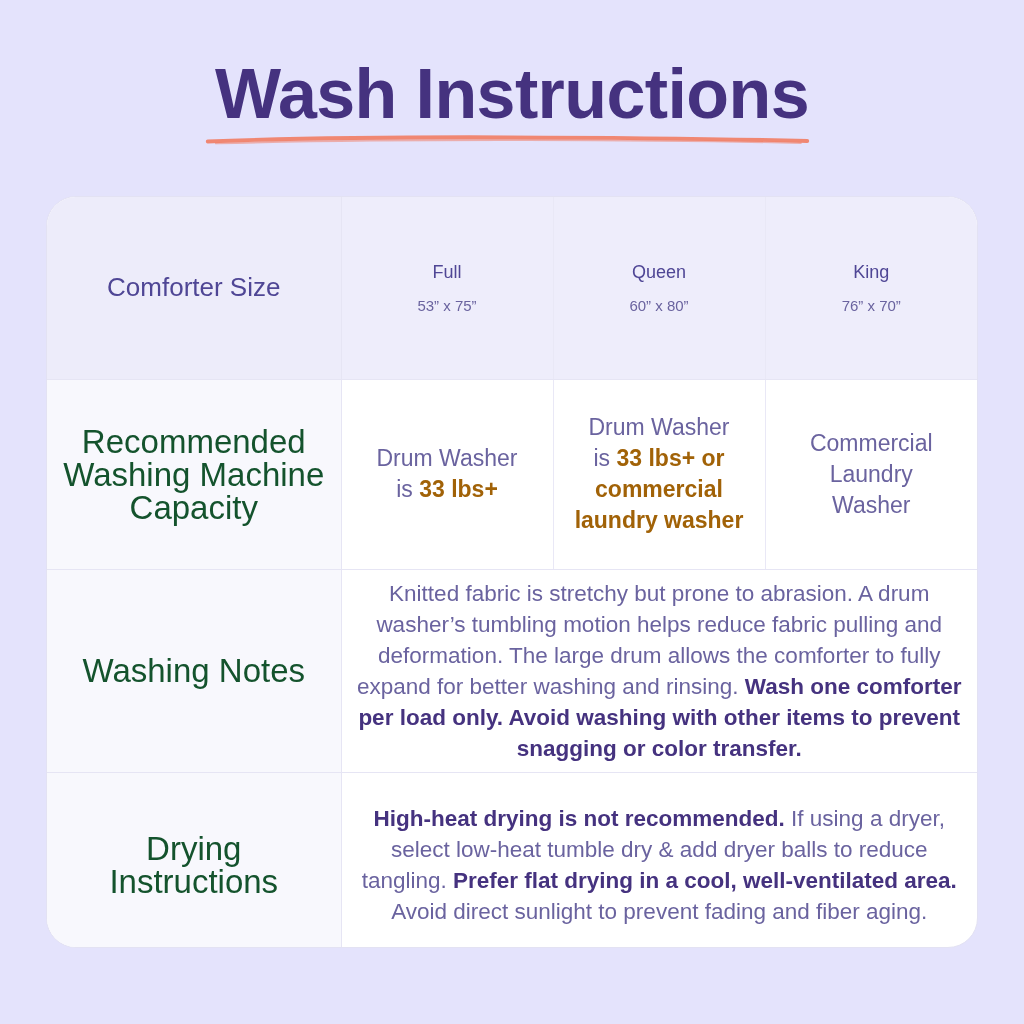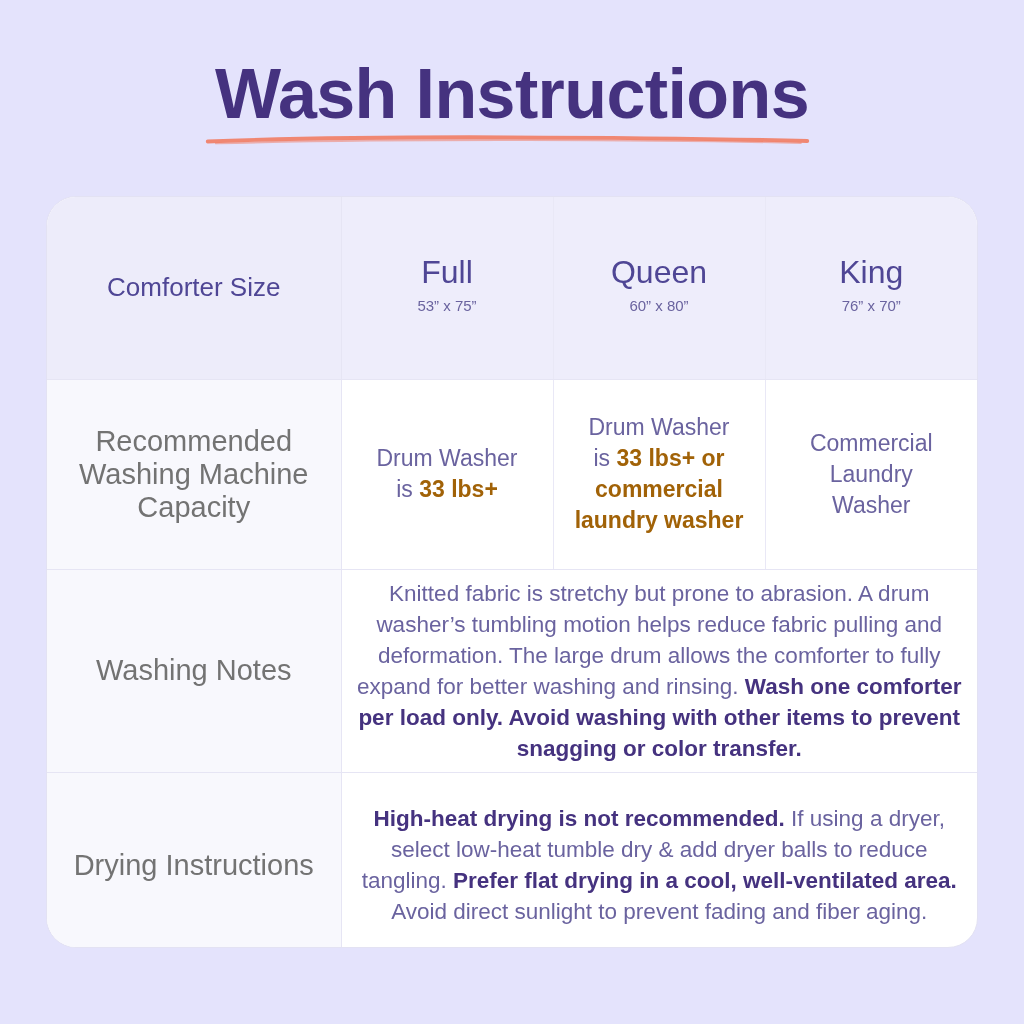--- a/index.html
+++ b/index.html
@@ -81,38 +81,38 @@
     background: #eeedfb;
     height: 182px;
   }
   .row-head td.label-cell {
     background: #edecfa;
   }
 
   
   .label-cell {
     background: #f8f8fd;
-    font-size: 29px;
+    font-size: 33px;
     line-height: 33px;
     font-weight: 400;
-    color: #737373;
+    color: #14532d;
     border-right: 1px solid #e6e5f4;
   }
   .row-head .label-cell {
     font-size: 26px;
     color: #4f4695;
   }
 
   
   .divider-bottom td { border-bottom: 1px solid #e6e5f4; }
   .col-sep { border-right: 1px solid #e9e8f6; }
 
   
   .size-name {
-    font-size: 32px;
+    font-size: 18px;
     line-height: 34px;
     color: #4f4695;
     font-weight: 400;
   }
   .size-dims {
     font-size: 15px;
     line-height: 30px;
     color: #6a639f;
     font-weight: 400;
     margin-top: 2px;

